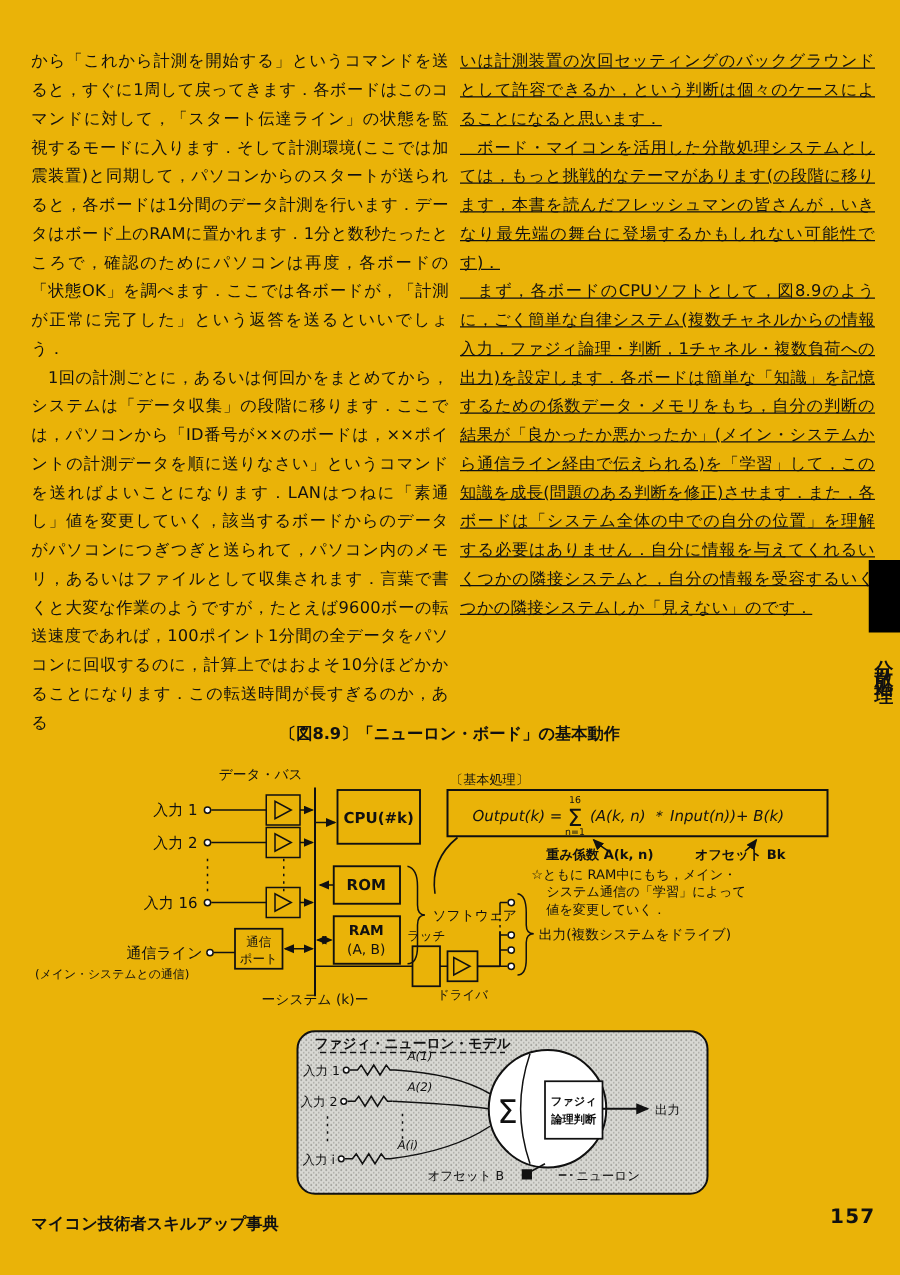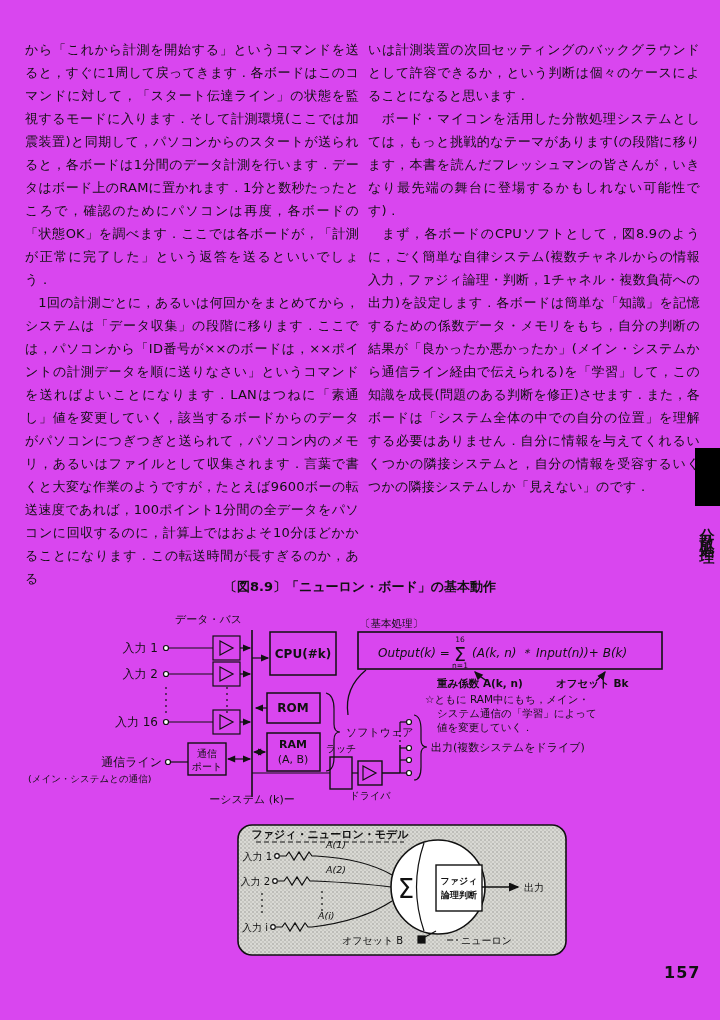--- a/index.html
+++ b/index.html
@@ -1,24 +1,24 @@
 <!DOCTYPE html>
 <html><head>
 <meta charset="utf-8">
 <style>
   html,body{margin:0;padding:0;background:#e8e8e8;}
   .page{
-    position:relative;width:720px;height:1020px;background:#d946ef;
+    position:relative;width:720px;height:1020px;background:#eab308;
     font-family:"DejaVu Sans",sans-serif;color:#111;overflow:hidden;
   }
   .col{position:absolute;top:38px;width:334px;font-size:13px;line-height:23px;
        text-align:justify;letter-spacing:0.2px;}
   .col p{margin:0;}
   .col-left{left:25px;}
-  .col-right{left:368px;width:332px;}
+  .col-right{left:368px;width:332px;text-decoration:underline;}
   .col h3{margin:17px 0 2px 0;font-size:13.5px;font-weight:bold;letter-spacing:0.5px;}
   .figure-svg{position:absolute;left:0;top:575px;}
   .side-tab-block{position:absolute;left:695px;top:448px;width:25px;height:58px;background:#000;}
   .side-tab-text{position:absolute;left:697px;top:516px;writing-mode:vertical-rl;
        font-size:15px;font-weight:bold;letter-spacing:7px;color:#111;}
   .footer-book{position:absolute;left:25px;top:970px;font-size:13px;font-weight:bold;}
   .footer-page{position:absolute;left:664px;top:963px;font-size:16px;font-weight:bold;letter-spacing:1px;}
   svg text{fill:#111;}
 </style>
 </head>
@@ -202,15 +202,16 @@
       <rect x="418" y="361" width="7" height="7" fill="#111"></rect>
       <line x1="425" y1="362" x2="436" y2="356"></line>
       <line x1="447" y1="365" x2="458" y2="365" stroke-dasharray="6,3"></line>
       <text x="461" y="369" font-size="10" stroke="none" fill="#111">ニューロン</text>
     </g>
   </svg>
 
   <div class="side-tab-block"></div>
   <div class="side-tab-text">分散処理</div>
 
+  <div class="footer-book">マイコン技術者スキルアップ事典</div>
   <div class="footer-page">157</div>
 
 </div>
 
 </body></html>

